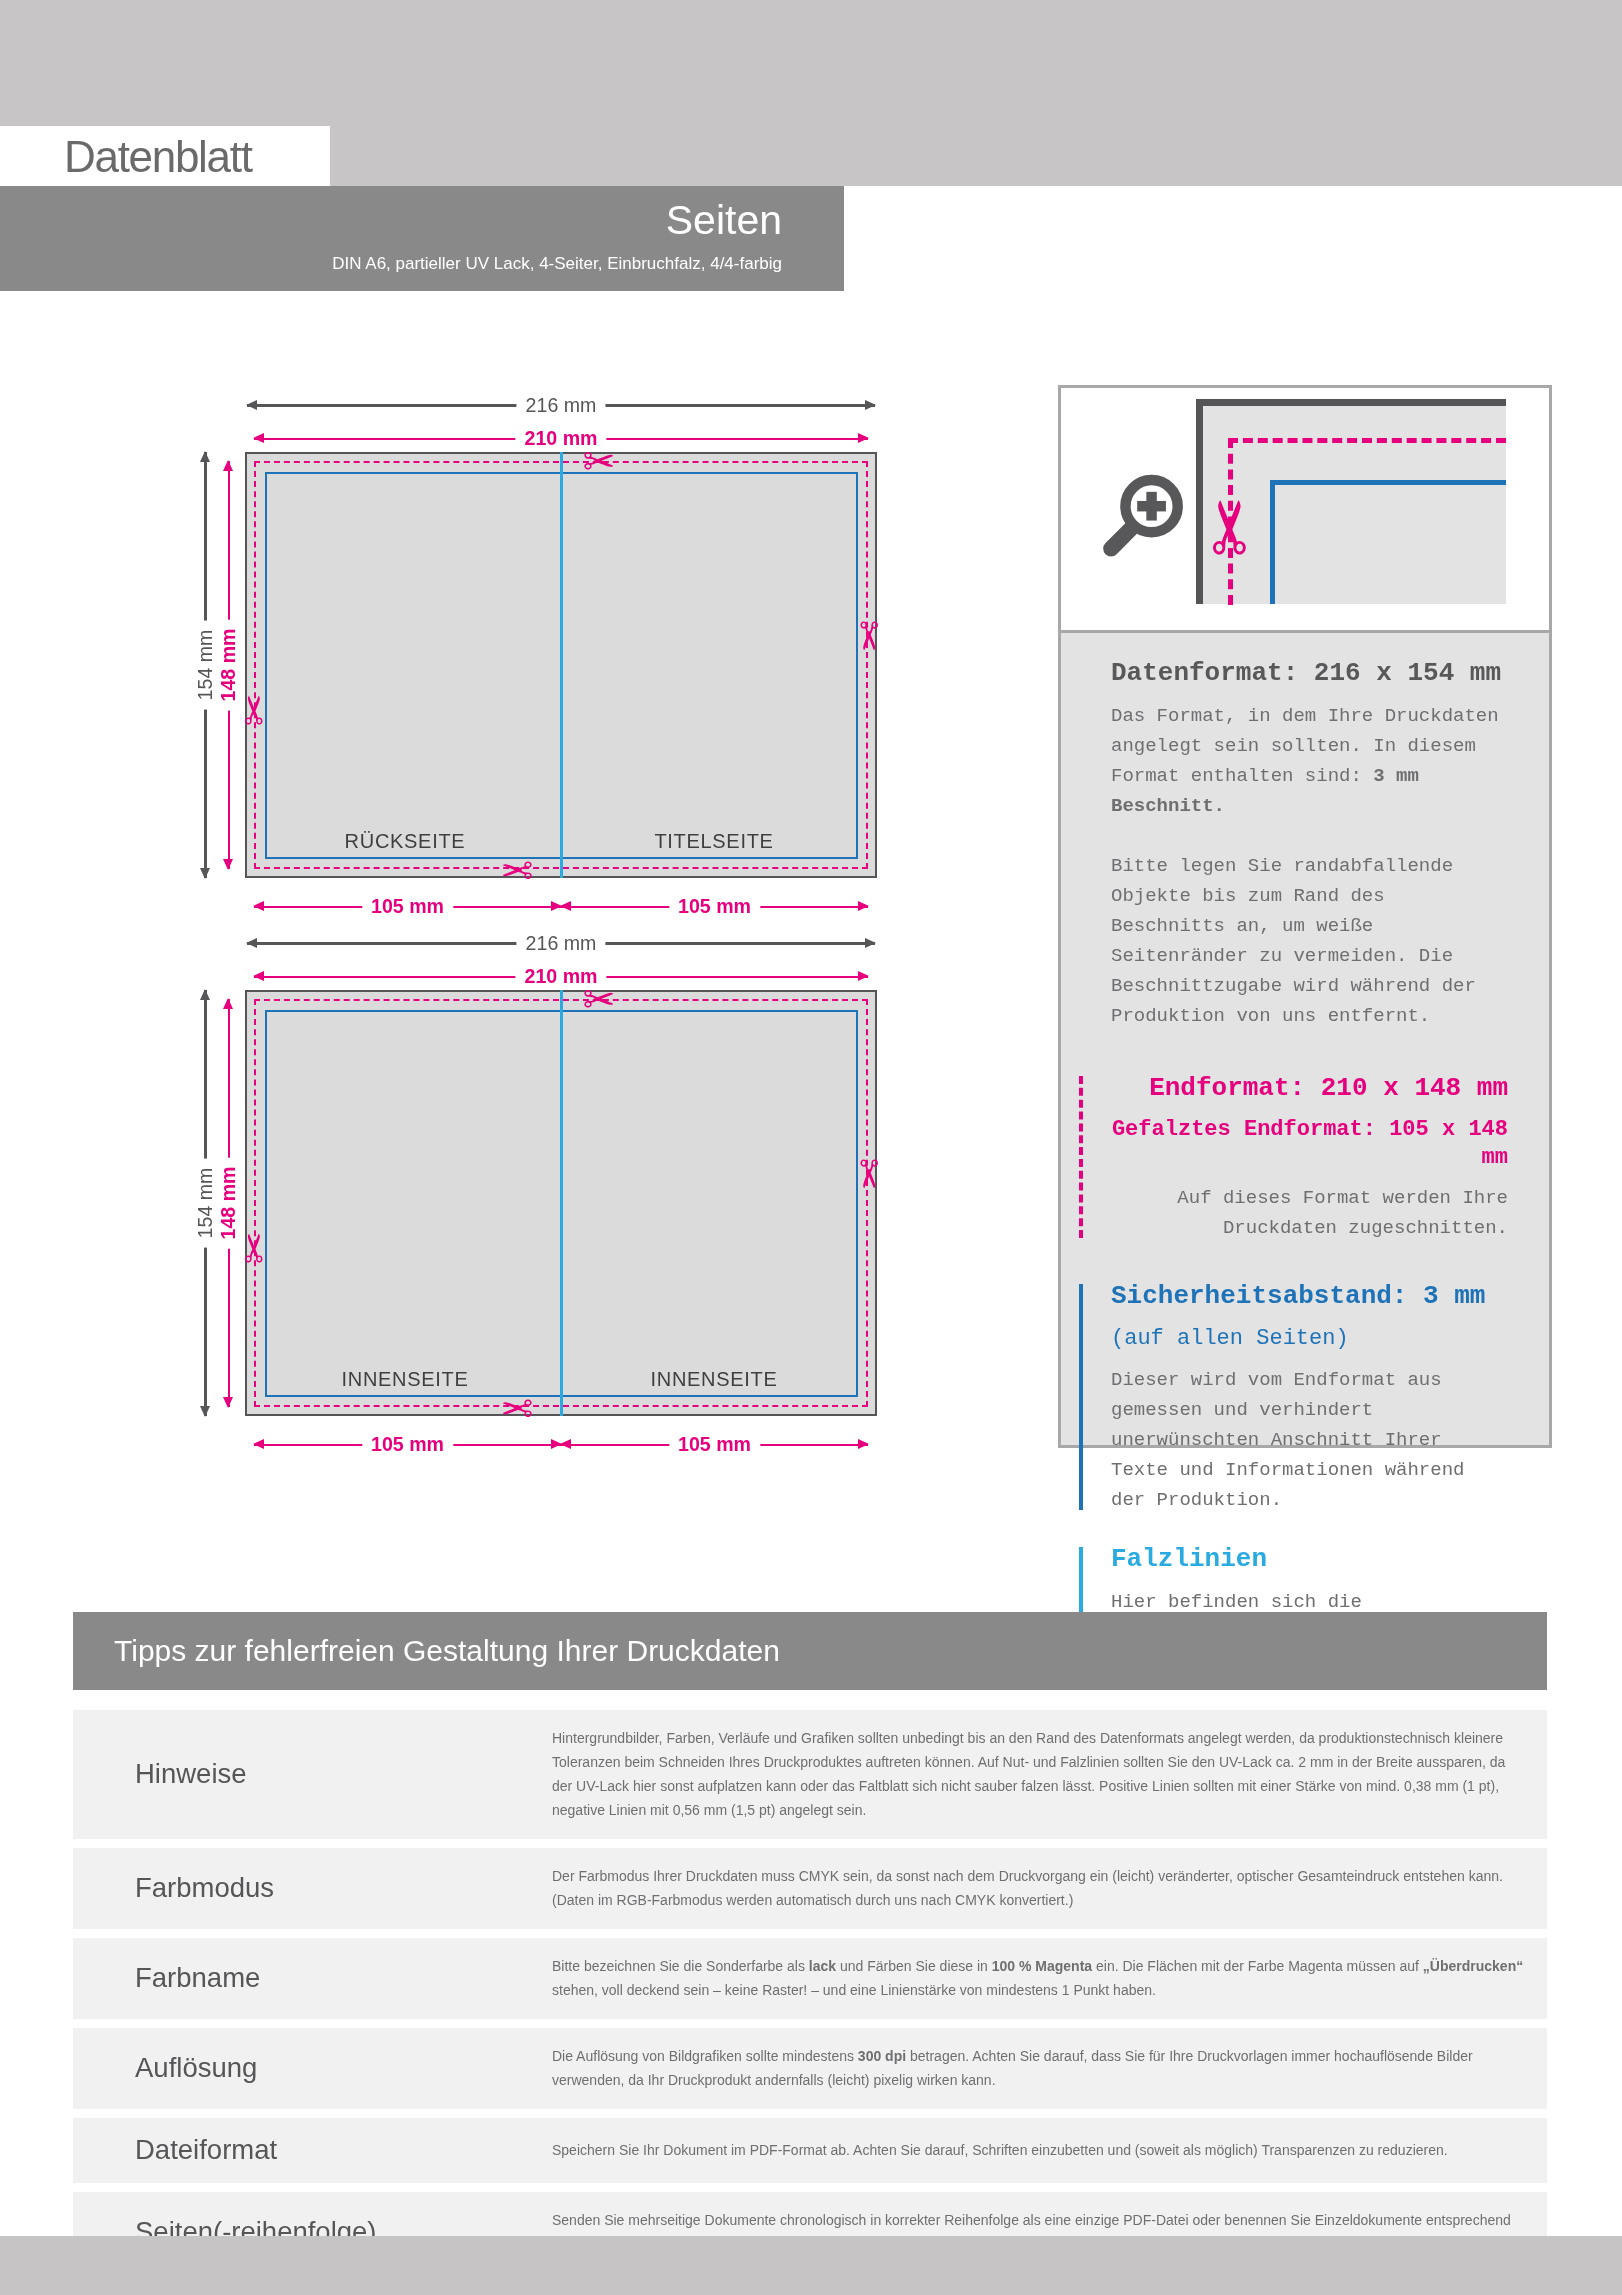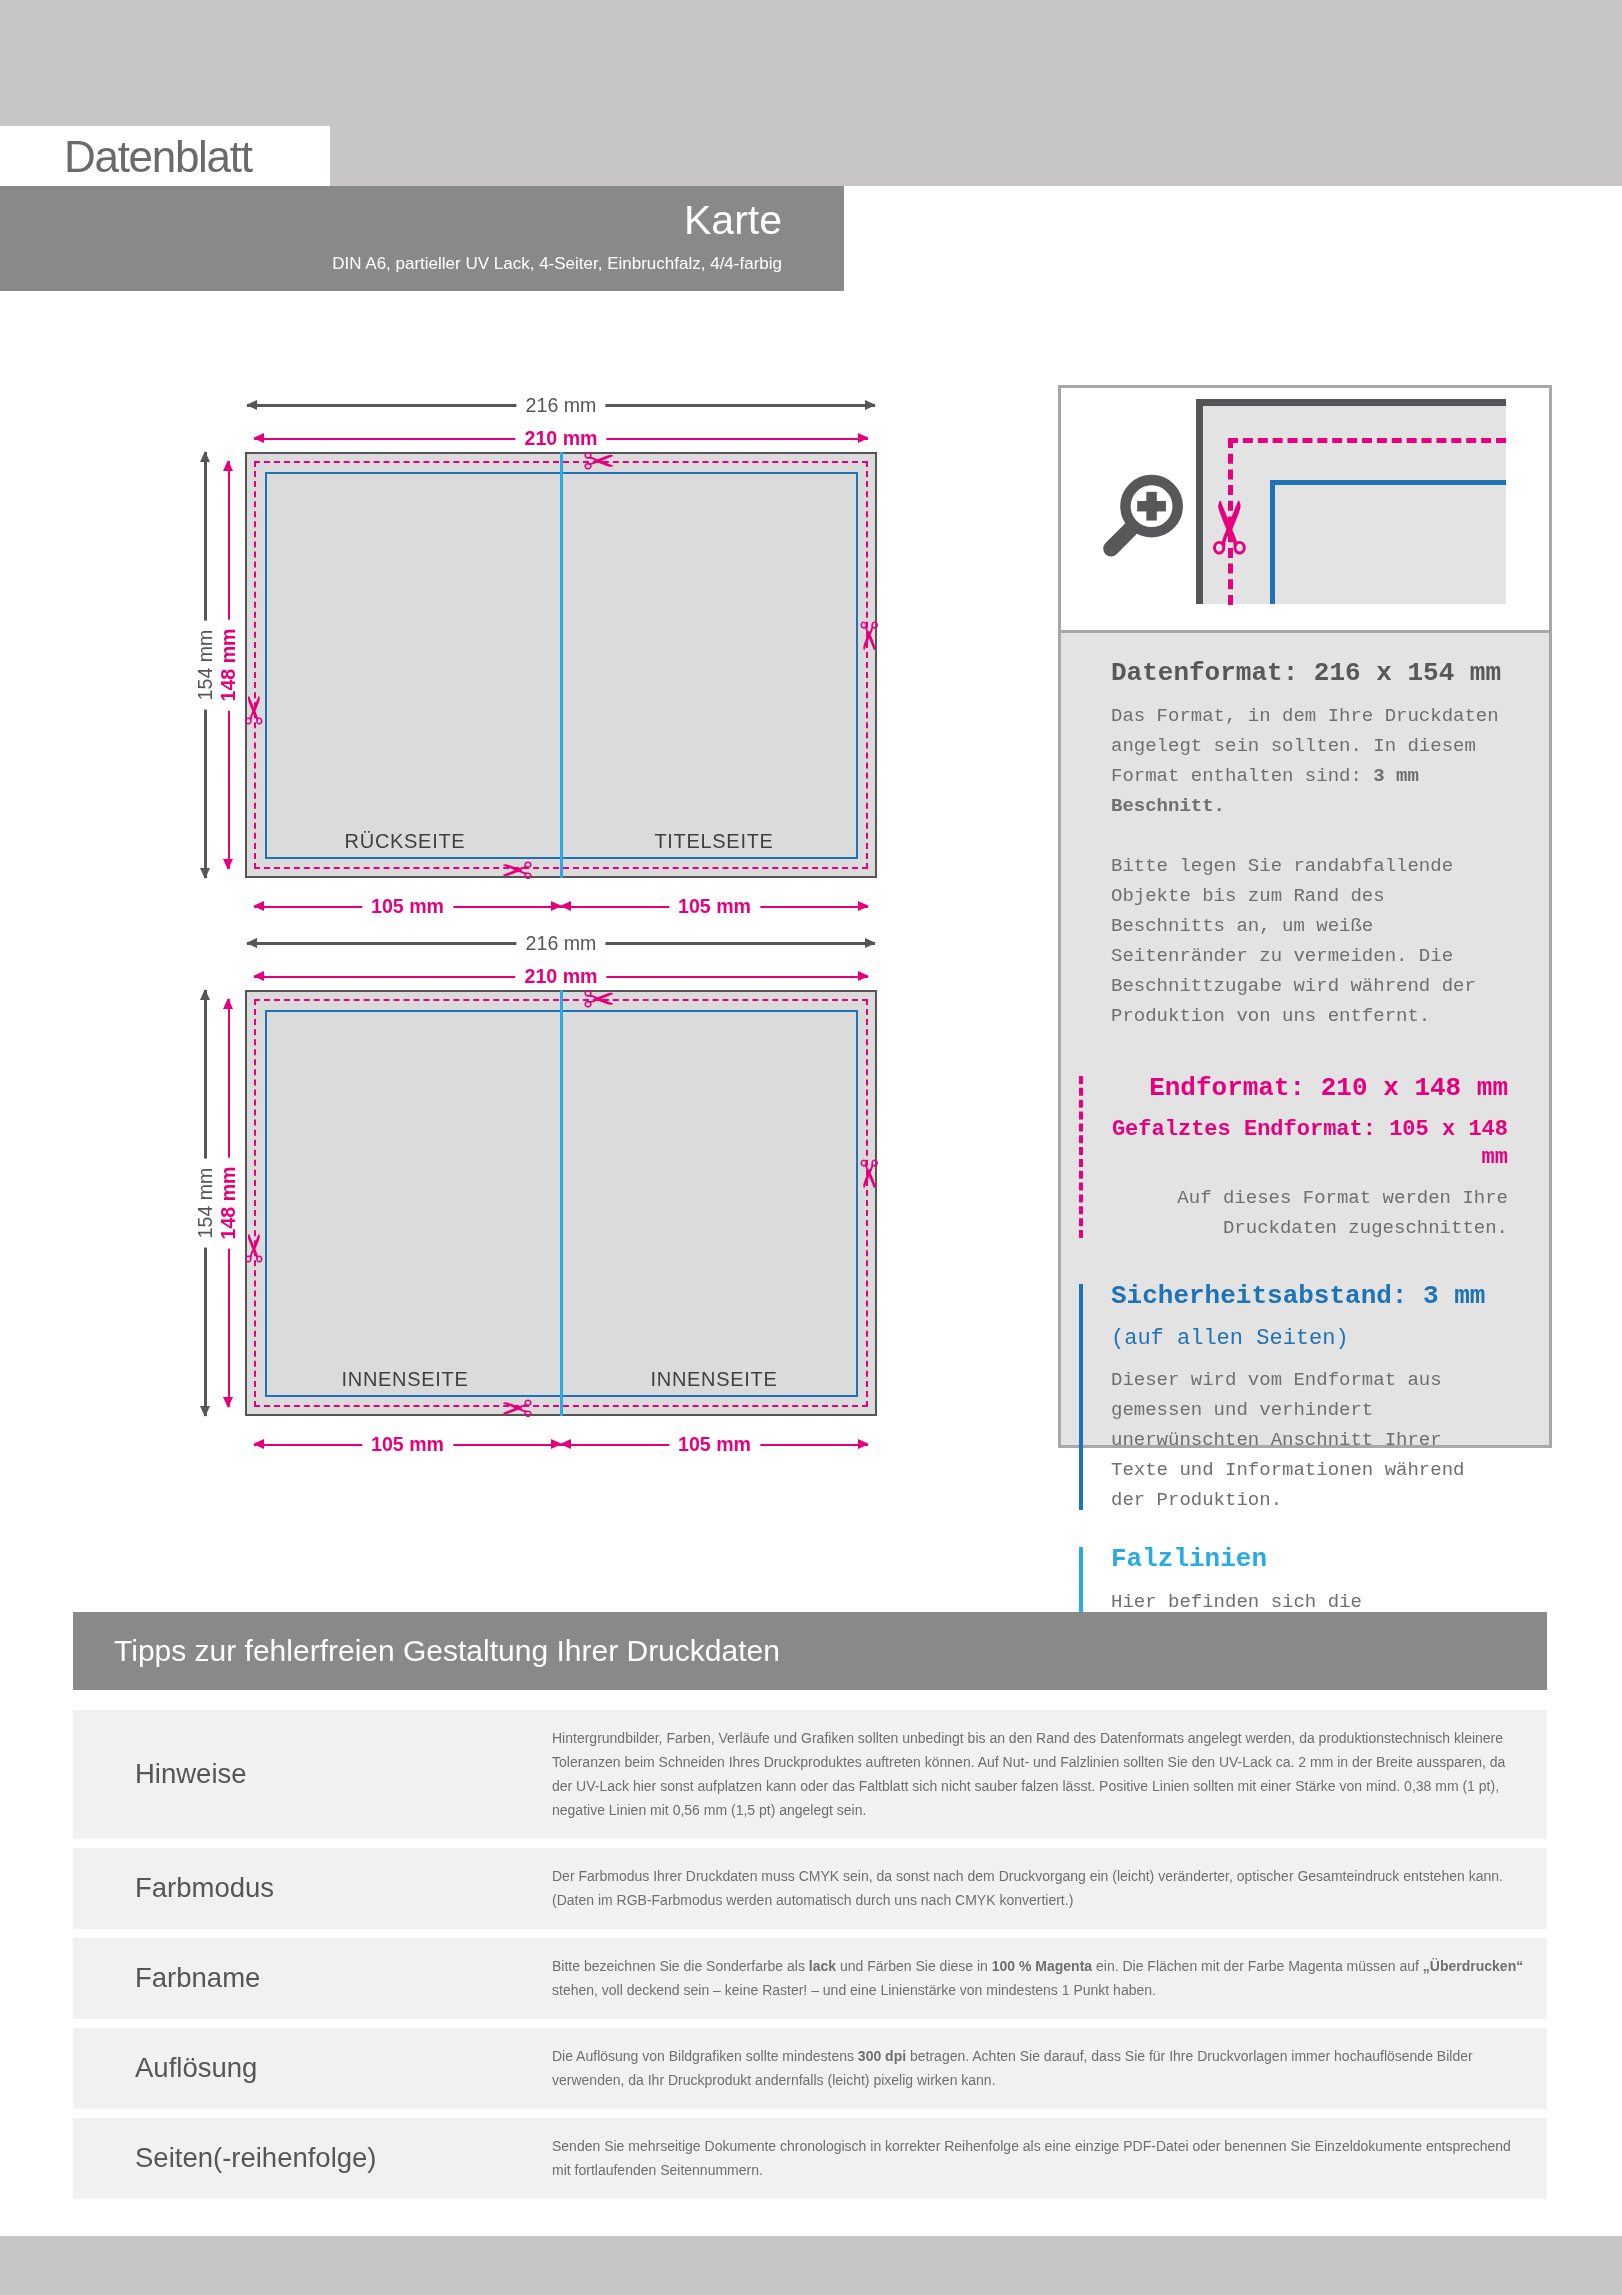--- a/index.html
+++ b/index.html
@@ -101,21 +101,21 @@
 </head>
 <body>
 
 <div class="page">
 
   <div class="band-light"></div>
   <div class="datenblatt-box">
     <span>Datenblatt</span>
   </div>
   <div class="band-dark">
-    <div class="karte">Karte</div>
+    <div class="karte">Seiten</div>
     <div class="subtitle">DIN A6, partieller UV Lack, 4-Seiter, Einbruchfalz, 4/4-farbig</div>
   </div>
 
   <div class="diagram d1">
     <div class="dim-h dim216 c-gray">
       <span class="line"></span>
         <span class="a-l"></span>
         <span class="a-r"></span>
       <span class="dim-label">216 mm</span>
     </div>
@@ -264,20 +264,24 @@
     </div>
     <div class="row">
       <div class="row-label">Farbname</div>
       <div class="row-body"><span>Bitte bezeichnen Sie die Sonderfarbe als </span><b>lack</b><span> und Färben Sie diese in </span><b>100 % Magenta</b><span> ein. Die Flächen mit der Farbe Magenta müssen auf </span><b>„Überdrucken“</b><span> stehen, voll deckend sein – keine Raster! – und eine Linienstärke von mindestens 1 Punkt haben.</span></div>
     </div>
     <div class="row">
       <div class="row-label">Auflösung</div>
       <div class="row-body"><span>Die Auflösung von Bildgrafiken sollte mindestens </span><b>300 dpi</b><span> betragen. Achten Sie darauf, dass Sie für Ihre Druckvorlagen immer hochauflösende Bilder verwenden, da Ihr Druckprodukt andernfalls (leicht) pixelig wirken kann.</span></div>
     </div>
     <div class="row">
+      <div class="row-label">Dateiformat</div>
+      <div class="row-body">Speichern Sie Ihr Dokument im PDF-Format ab. Achten Sie darauf, Schriften einzubetten und (soweit als möglich) Transparenzen zu reduzieren.</div>
+    </div>
+    <div class="row">
       <div class="row-label">Seiten(-reihenfolge)</div>
       <div class="row-body">Senden Sie mehrseitige Dokumente chronologisch in korrekter Reihenfolge als eine einzige PDF-Datei oder benennen Sie Einzeldokumente entsprechend mit fortlaufenden Seitennummern.</div>
     </div>
   </div>
 
   <div class="footer"></div>
 </div>
 
 
 </body></html>

